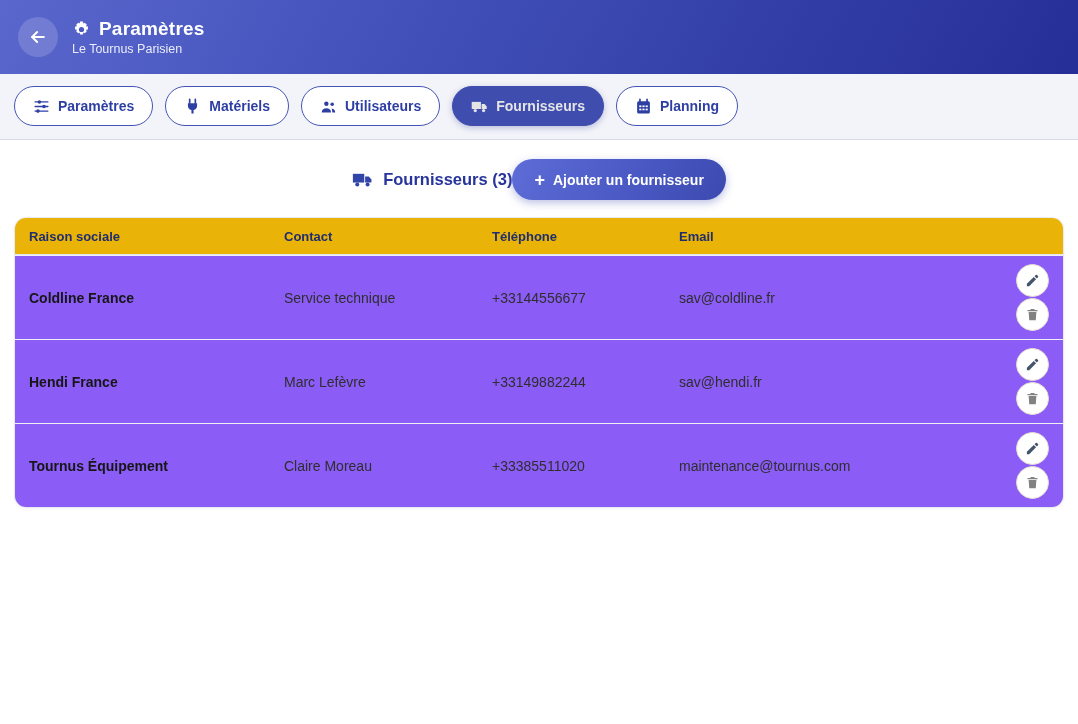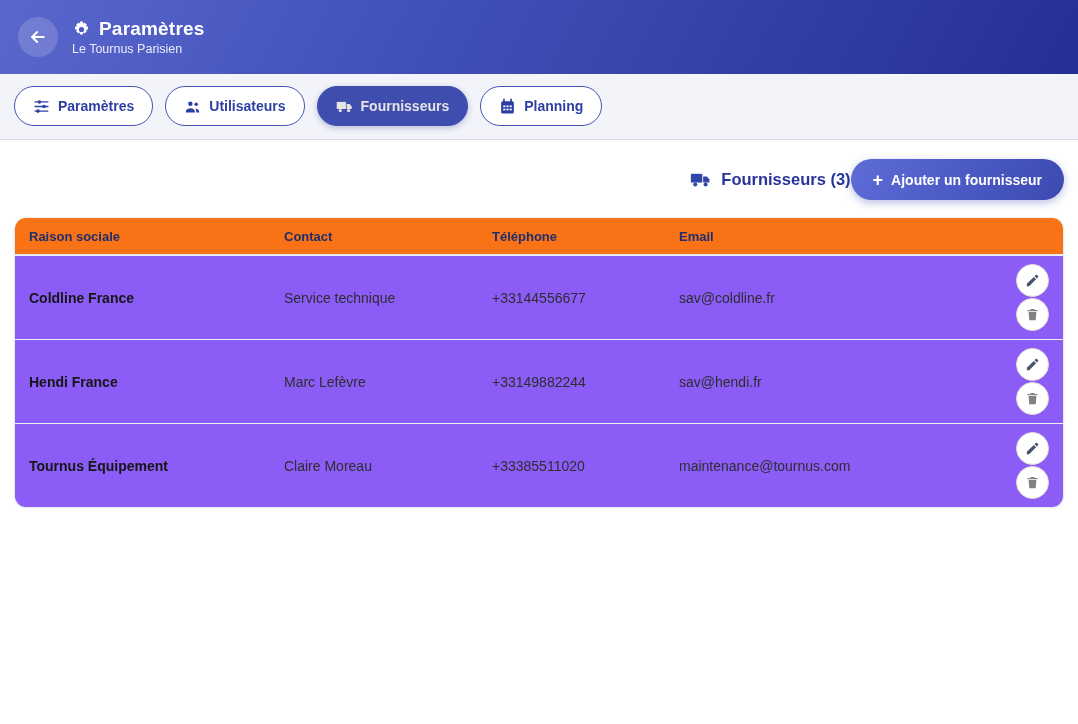--- a/index.html
+++ b/index.html
@@ -34,41 +34,41 @@
     font-family:"Liberation Sans", sans-serif; font-size:14px; font-weight:700; cursor:pointer;
   }
   .tab-pill svg { width:17px; height:17px; flex:0 0 auto; }
   .tab-pill.active {
     background:#3f4eae; border-color:#3f4eae; color:#e5e5e5;
     box-shadow:0 2px 6px rgba(50,62,150,.30);
   }
 
   
   .main { padding:19px 14px 60px; background:#fff; }
-  .section-header { display:flex; align-items:center; justify-content:flex-end; margin-bottom:17px; }
+  .section-header { display:flex; align-items:center; justify-content:center; margin-bottom:17px; }
   .section-title { display:flex; align-items:center; gap:10px; color:#27349c;
     font-size:16.5px; font-weight:700; }
   .section-title svg { width:21px; height:21px; color:#3245a8; }
   .add-btn {
     height:41px; border:none; border-radius:21px; padding:0 22px; cursor:pointer;
     display:flex; align-items:center; gap:8px; color:#fff;
     background:linear-gradient(115deg,#5e6cd8 0%,#4a59c4 55%,#3c4ab0 100%);
     font-family:"Liberation Sans", sans-serif; font-size:14px; font-weight:600;
     box-shadow:0 3px 8px rgba(60,74,176,.35);
   }
   .add-btn .plus { font-size:18px; font-weight:600; line-height:1; }
 
   
   .table-card { border:1px solid #e8eaf1; border-radius:12px; overflow:hidden;
     box-shadow:0 1px 3px rgba(30,40,90,.05); background:#fff; }
   .thead, .trow {
     display:grid; grid-template-columns:255px 208px 187px 1fr 44px;
     align-items:center; padding:0 14px;
   }
-  .thead { height:37px; background:#f97316; border-bottom:1px solid #e3e6ef; }
+  .thead { height:37px; background:#eab308; border-bottom:1px solid #e3e6ef; }
   .th { font-size:13px; font-weight:700; color:#1f2e6e; }
   .trow { height:84px; background:#8b5cf6; border-top:1px solid #edeff5; }
   .trow:first-of-type { border-top:none; }
   .cell-name { font-size:14px; font-weight:700; color:#161616; }
   .cell { font-size:14px; color:#2e2e2e; }
   .row-actions { display:flex; flex-direction:column; gap:1px; align-items:flex-end; }
   .icon-btn {
     width:33px; height:33px; border-radius:50%; background:#fff; cursor:pointer;
     border:1px solid #e7dfcf; display:flex; align-items:center; justify-content:center;
   }
@@ -115,20 +115,29 @@
             <circle cx="9" cy="5.5" r="2.5"></circle>
             <circle cx="15.5" cy="12" r="2.5"></circle>
             <circle cx="7" cy="18.5" r="2.5"></circle>
           </g>
         </svg>
     </span>
     <span>Paramètres</span>
   </button>
   <button class="tab-pill">
     <span style="display:flex">
+      <svg viewBox="0 0 24 24">
+          <path d="M8 2v5M16 2v5" stroke="currentColor" stroke-width="2.4" stroke-linecap="round" fill="none"></path>
+          <path d="M5.5 7.5h13v3a6.5 6.5 0 0 1-5 6.33V22h-3v-5.17a6.5 6.5 0 0 1-5-6.33z" fill="currentColor"></path>
+        </svg>
+    </span>
+    <span>Matériels</span>
+  </button>
+  <button class="tab-pill">
+    <span style="display:flex">
       <svg viewBox="0 0 24 24" fill="currentColor">
           <circle cx="9" cy="8.2" r="3.1"></circle>
           <path d="M2.6 19.5c0-3 2.9-5 6.4-5s6.4 2 6.4 5v.8H2.6z"></path>
           <circle cx="17.2" cy="8.8" r="2.5"></circle>
           <path d="M16.4 14.7c2.9.4 5 2.2 5 4.8v.8h-4.1c0-2.2-.3-4.1-.9-5.6z"></path>
         </svg>
     </span>
     <span>Utilisateurs</span>
   </button>
   <button class="tab-pill active">

